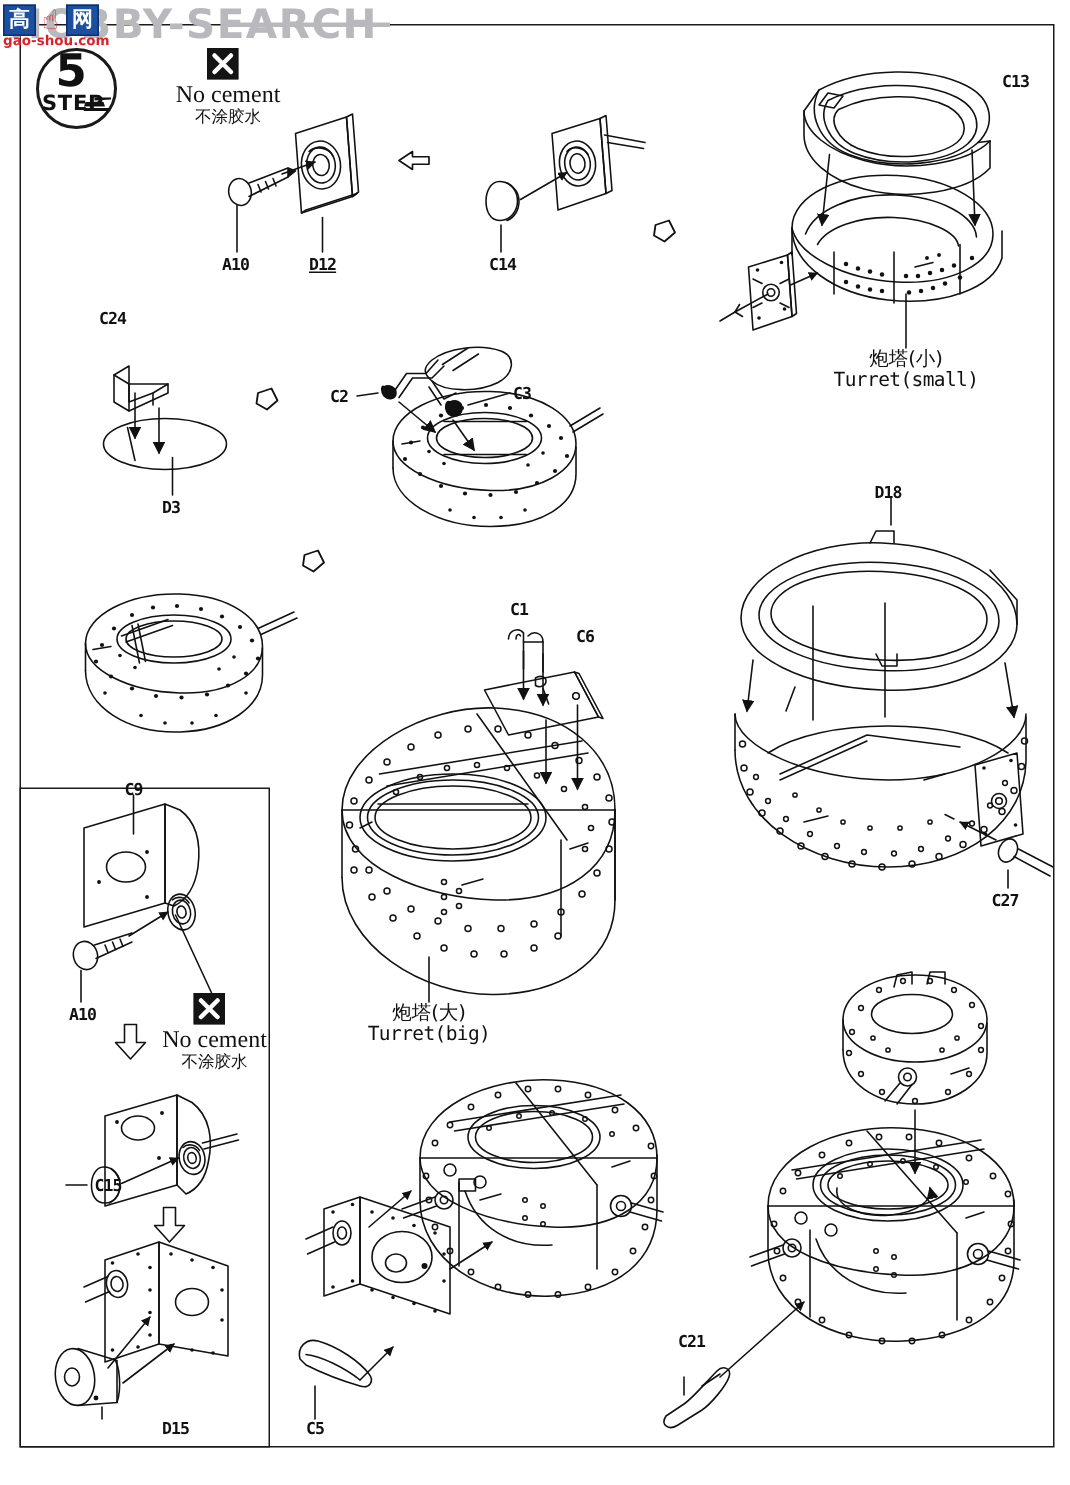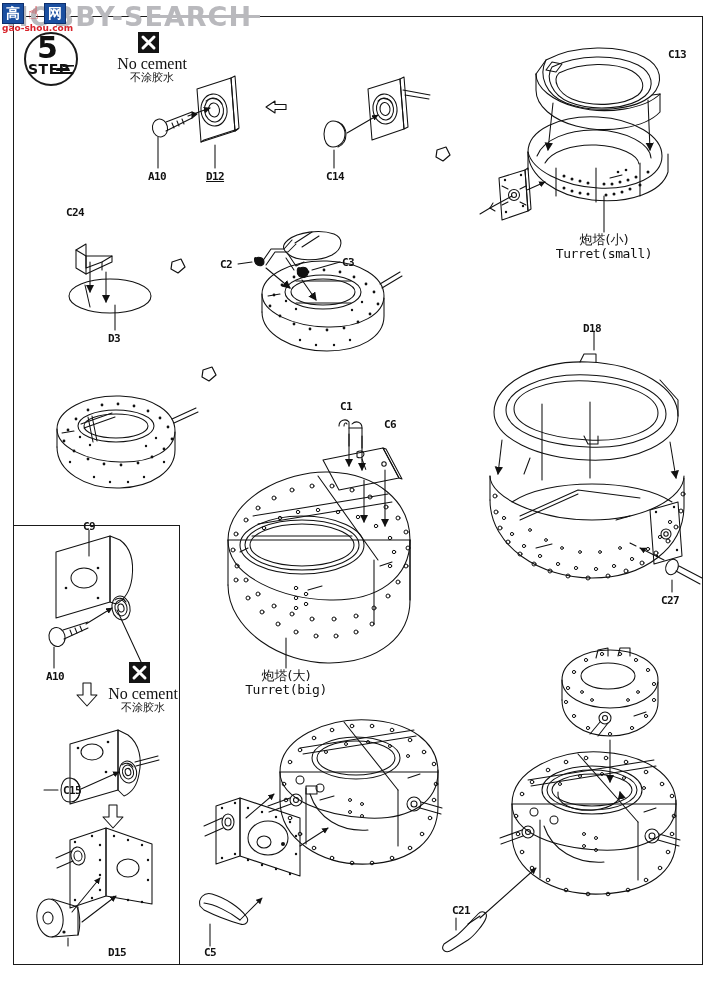--- a/index.html
+++ b/index.html
@@ -873,21 +873,21 @@
   <div class="plabel" style="left:342px;top:256px;">C3</div>
   <div class="plabel" style="left:340px;top:400px;">C1</div>
   <div class="plabel" style="left:384px;top:418px;text-align:right;">C6</div>
   <div class="plabel" style="left:583px;top:322px;">D18</div>
   <div class="plabel" style="left:661px;top:594px;text-align:center;">C27</div>
   <div class="plabel" style="left:83px;top:520px;text-align:right;">C9</div>
   <div class="plabel" style="left:46px;top:670px;">A10</div>
   <div class="plabel" style="left:24px;top:784px;margin-left:39px;">C15</div>
   <div class="plabel" style="left:108px;top:946px;">D15</div>
   <div class="plabel" style="left:204px;top:946px;">C5</div>
-  <div class="plabel" style="left:452px;top:888px;margin-top:16px;">C21</div>
+  <div class="plabel" style="left:452px;top:888px;">C21</div>
 
   <div class="caption" style="left:549px;top:232px;">
     <div class="cap-cn">炮塔(小)</div>
     <div class="cap-en">Turret(small)</div>
   </div>
   <div class="caption" style="left:231px;top:668px;">
     <div class="cap-cn">炮塔(大)</div>
     <div class="cap-en">Turret(big)</div>
   </div>
 

